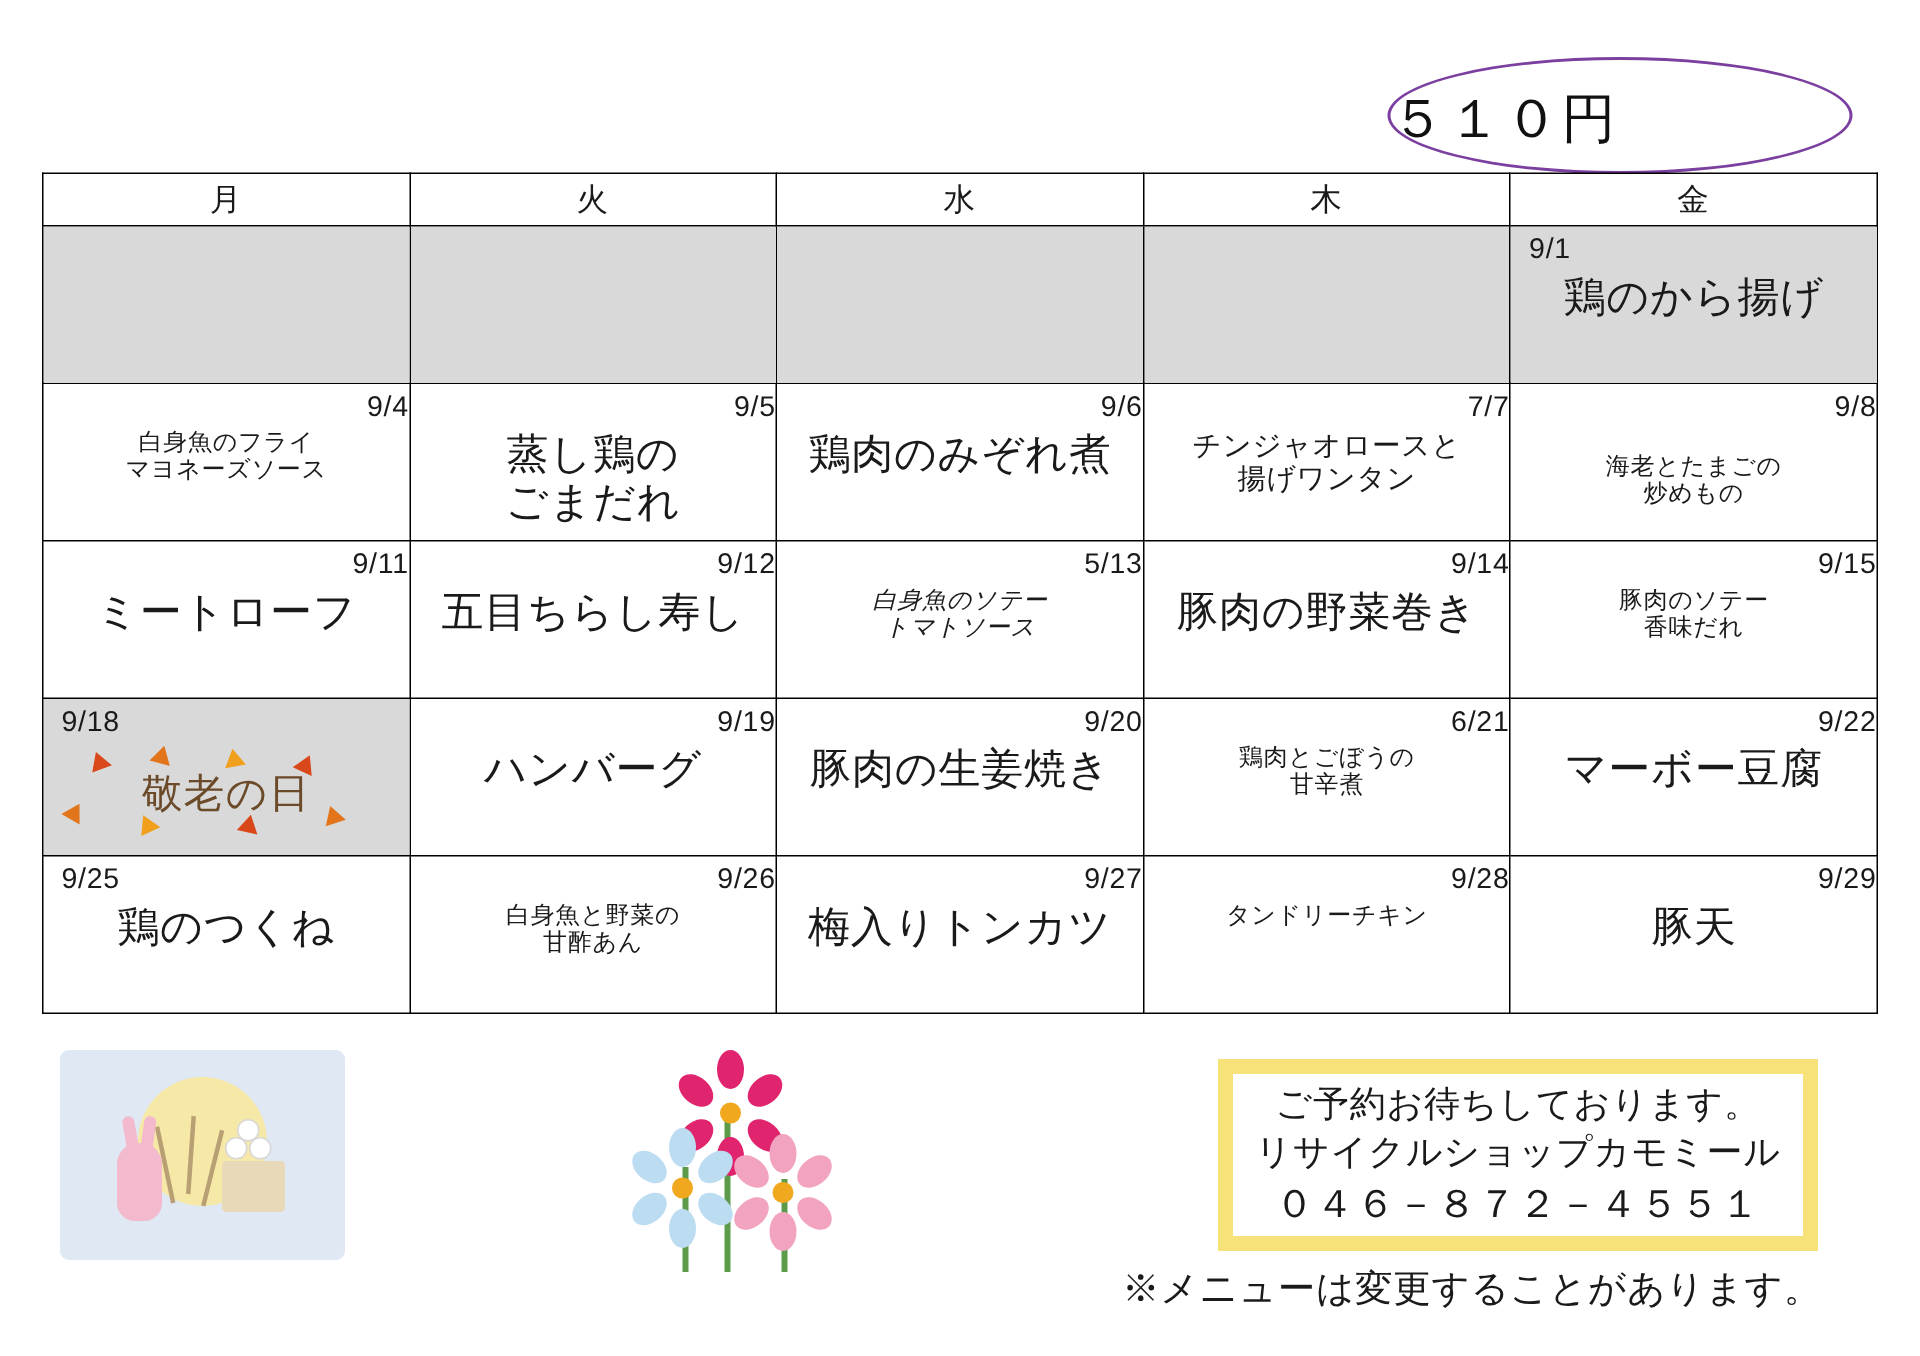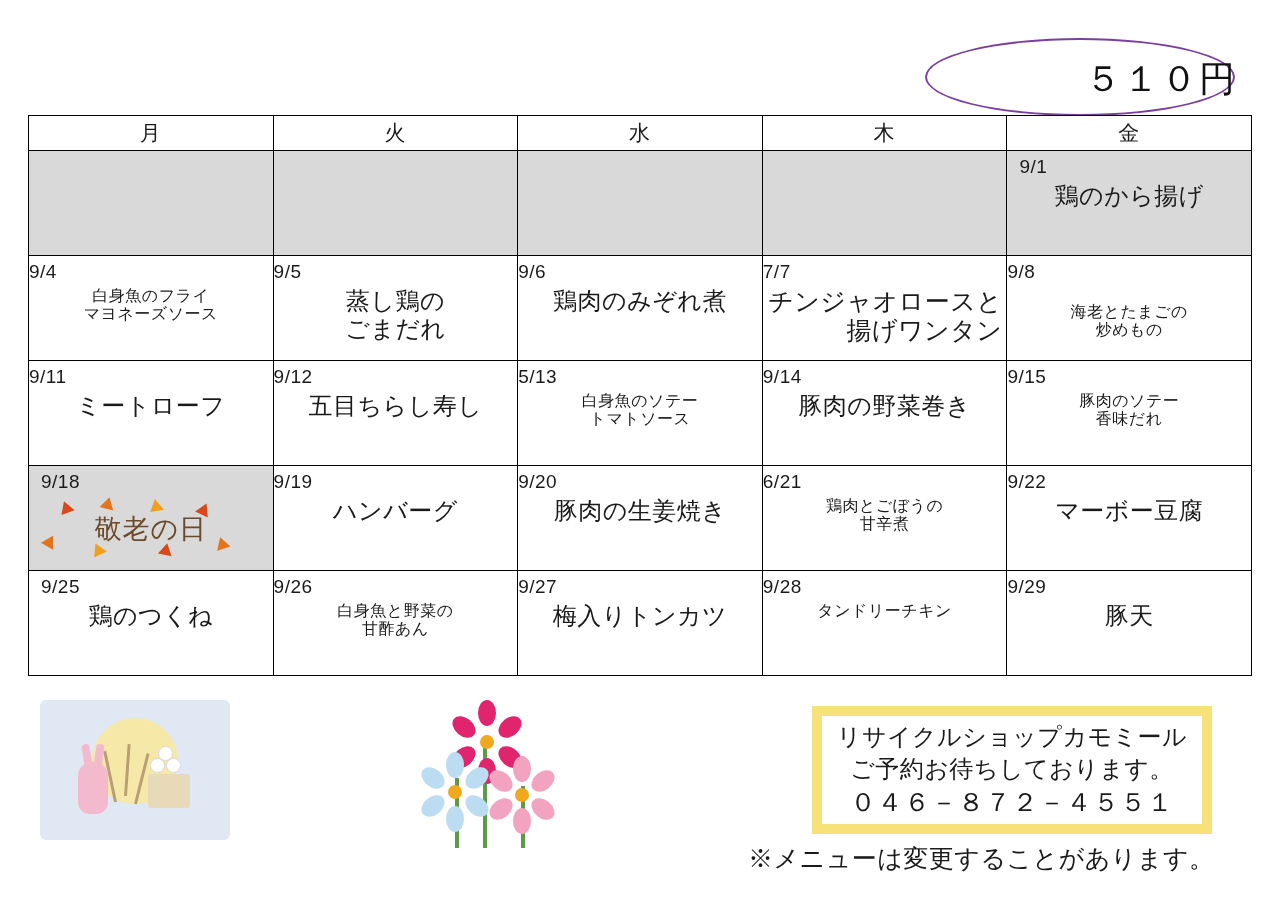--- a/index.html
+++ b/index.html
@@ -45,21 +45,21 @@
     border-radius: 50%;
     box-sizing: border-box;
   }
   .price-text {
     position: absolute;
     left: 0;
     top: 0;
     width: 310px;
     height: 78px;
     line-height: 78px;
-    text-align: right;
+    text-align: left;
     font-size: 36px;
     color: #111;
     letter-spacing: 2px;
   }
 
   
   table.calendar {
     position: absolute;
     left: 28px;
     top: 115px;
@@ -90,41 +90,40 @@
     background: #d9d9d9;
   }
   td.day.shaded {
     background: #d9d9d9;
   }
   .date {
     display: block;
     font-size: 19px;
     color: #1a1a1a;
     margin-top: 5px;
-    text-align: left;
+    text-align: right;
     letter-spacing: 0.5px;
   }
   .date.left {
     text-align: left;
     padding-left: 12px;
   }
   .menu {
     display: block;
     margin-top: 4px;
-    font-size: 24px;
+    font-size: 28px;
     line-height: 1.15;
     letter-spacing: 0.5px;
     padding: 0 4px;
   }
   .menu.small {
     font-size: 16px;
   }
   .menu.tiny {
-    font-size: 25px;
-    text-align: right;
+    font-size: 19px;
   }
 
   
   .holiday {
     position: relative;
     margin-top: 6px;
     height: 60px;
   }
   .holiday-label {
     position: absolute;
@@ -366,21 +365,21 @@
       <td class="day">
         <span class="date">9/11</span>
         <span class="menu" style="white-space:pre-line;">ミートローフ</span>
       </td>
       <td class="day">
         <span class="date">9/12</span>
         <span class="menu" style="white-space:pre-line;">五目ちらし寿し</span>
       </td>
       <td class="day">
         <span class="date">5/13</span>
-        <span class="menu small" style="white-space:pre-line;">白身魚のソテー
+        <span class="menu small" style="white-space:pre-line;font-style:italic;">白身魚のソテー
 トマトソース</span>
       </td>
       <td class="day">
         <span class="date">9/14</span>
         <span class="menu" style="white-space:pre-line;">豚肉の野菜巻き</span>
       </td>
       <td class="day">
         <span class="date">9/15</span>
         <span class="menu small" style="white-space:pre-line;">豚肉のソテー
 香味だれ</span>
@@ -494,19 +493,19 @@
     <span class="petal" style="left:43px; top:40px; background:#f2a3c0; transform:rotate(40deg);"></span>
     <span class="petal" style="left:22px; top:52px; background:#f2a3c0; transform:rotate(90deg);"></span>
     <span class="petal" style="left:1px;  top:40px; background:#f2a3c0; transform:rotate(140deg);"></span>
     <span class="petal" style="left:1px;  top:12px; background:#f2a3c0; transform:rotate(40deg);"></span>
     <span class="bloom-center" style="left:28px; top:28px;"></span>
   </div>
 </div>
 
 <div class="ad-box">
   <div class="ad-inner">
+    <div class="ad-line">ご予約お待ちしております。</div>
     <div class="ad-line">リサイクルショップカモミール</div>
-    <div class="ad-line">ご予約お待ちしております。</div>
     <div class="ad-line tel">０４６－８７２－４５５１</div>
   </div>
 </div>
 
 <div class="note">※メニューは変更することがあります。</div>
 
 </body></html>

